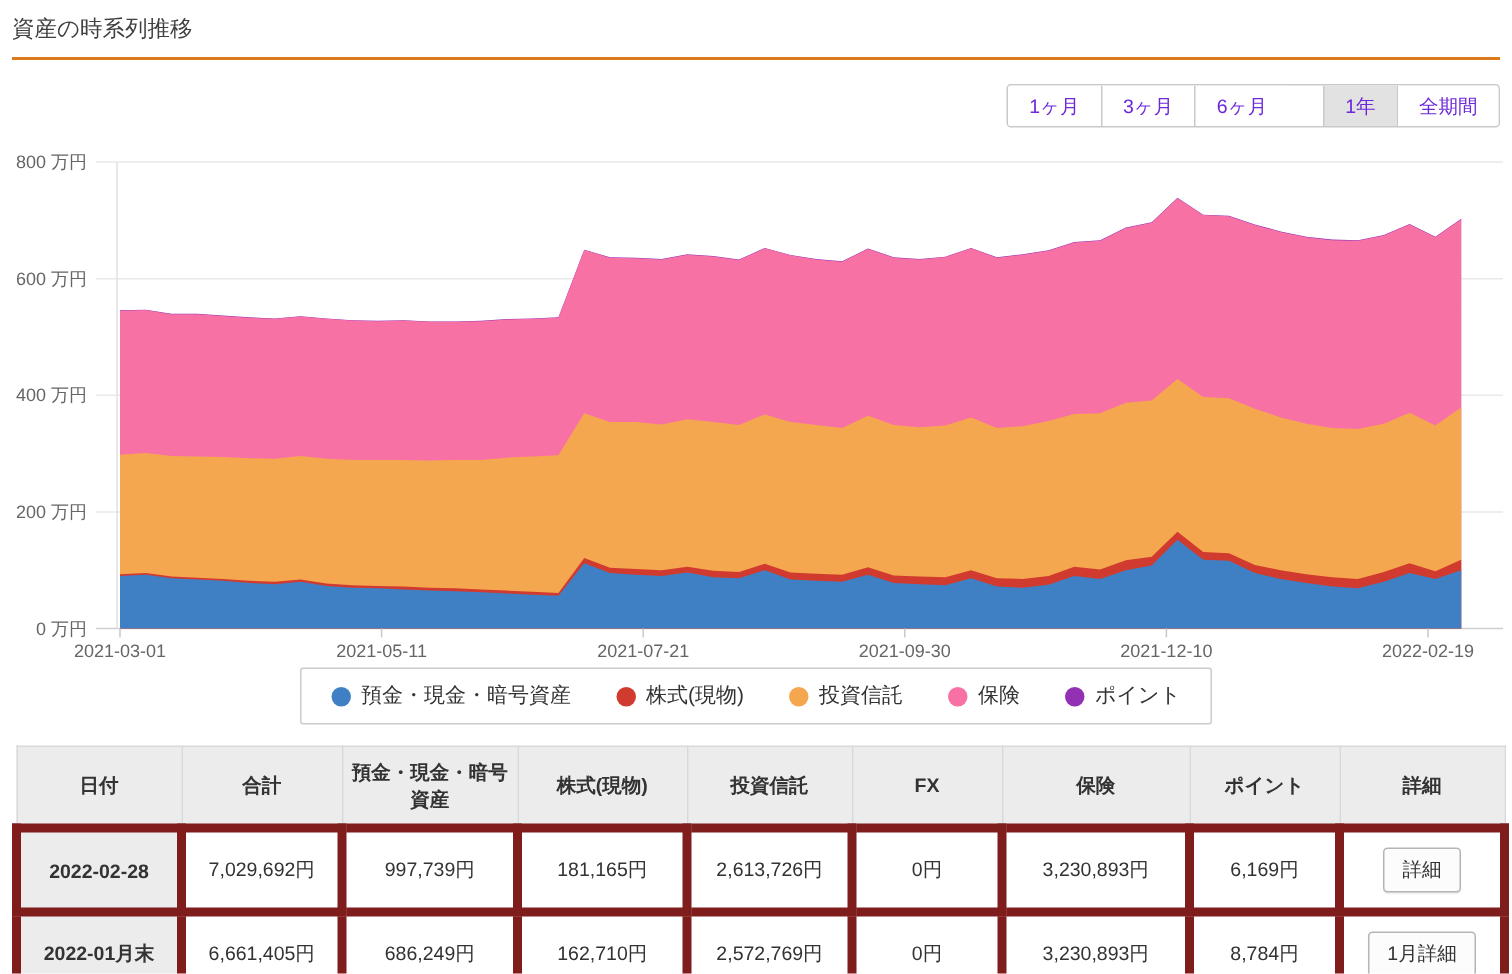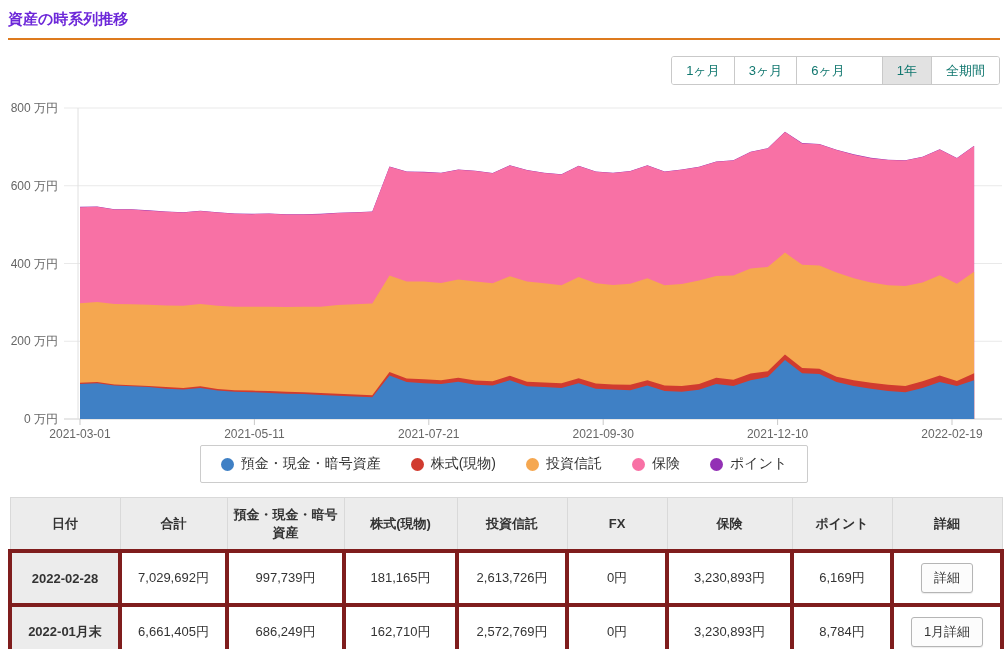--- a/index.html
+++ b/index.html
@@ -1,38 +1,38 @@
 <!DOCTYPE html>
 <html><head>
 <meta charset="utf-8">
 <style>
   * { box-sizing: border-box; margin: 0; padding: 0; }
   html,body { background:#ffffff; width:1008px; height:649px; overflow:hidden;
     font-family:"Liberation Sans","DejaVu Sans",sans-serif; color:#333; }
   .page { width:1008px; }
-  .page-title { font-size:15px; font-weight:bold; color:#6d28d9;
+  .page-title { font-size:15px; font-weight:normal; color:#404040;
     margin:10px 8px 0 8px; padding:0 0 9px 0; border-bottom:2px solid #dd7a1e; }
   .chart-block { position:relative; }
   .range-row { display:flex; justify-content:flex-end; margin:16px 8px 4px 0; }
   .range-group { display:inline-flex; border:1px solid #c9c9c9; border-radius:3px; overflow:hidden; background:#fff; }
-  .range-group button { font-family:inherit; font-size:13px; color:#0f766e; background:#fff;
+  .range-group button { font-family:inherit; font-size:13px; color:#6d28d9; background:#fff;
     border:none; border-left:1px solid #c9c9c9; padding:7px 14px; cursor:pointer; line-height:1; }
   .range-group button:first-child { border-left:none; }
   .range-group button.selected { background:#e2e2e2;margin-left:23px; }
   svg.chart { display:block; margin-top:2px; }
   .axis-label { font-size:12px; fill:#666; }
   .legend-row { display:flex; justify-content:center; margin:4px 0 12px 0; }
   .legend-box { display:inline-flex; align-items:center; gap:30px; border:1px solid #ccc;
     border-radius:2px; padding:9px 20px; background:#fff; }
   .legend-item { display:inline-flex; align-items:center; gap:7px; font-size:14px; color:#333; cursor:pointer; }
   .legend-dot { width:13px; height:13px; border-radius:50%; display:inline-block; }
   table.assets { border-collapse:collapse; table-layout:fixed; width:992px; margin:14px 8px 0 8px; font-size:13px; }
   table.assets th { background:#ececec; border:1px solid #d9d9d9; font-weight:bold;
     padding:8px 4px; text-align:center; vertical-align:middle; line-height:1.35; }
-  table.assets td { background:#fff; border:4px solid #7f1d1d; padding:10px 1px;
+  table.assets td { background:#fff; border:6px solid #7f1d1d; padding:10px 1px;
     text-align:center; vertical-align:middle; height:40px; }
   table.assets td.date-cell { background:#ececec; font-weight:bold; }
   .detail-button { font-family:inherit; font-size:13px; color:#333; background:#fcfcfc;
     border:1px solid #b5b5b5; border-radius:3px; padding:5px 12px; cursor:pointer;
     box-shadow:0 1px 1px rgba(0,0,0,0.08); }
 </style>
 </head>
 <body>
 
 <div class="page">

